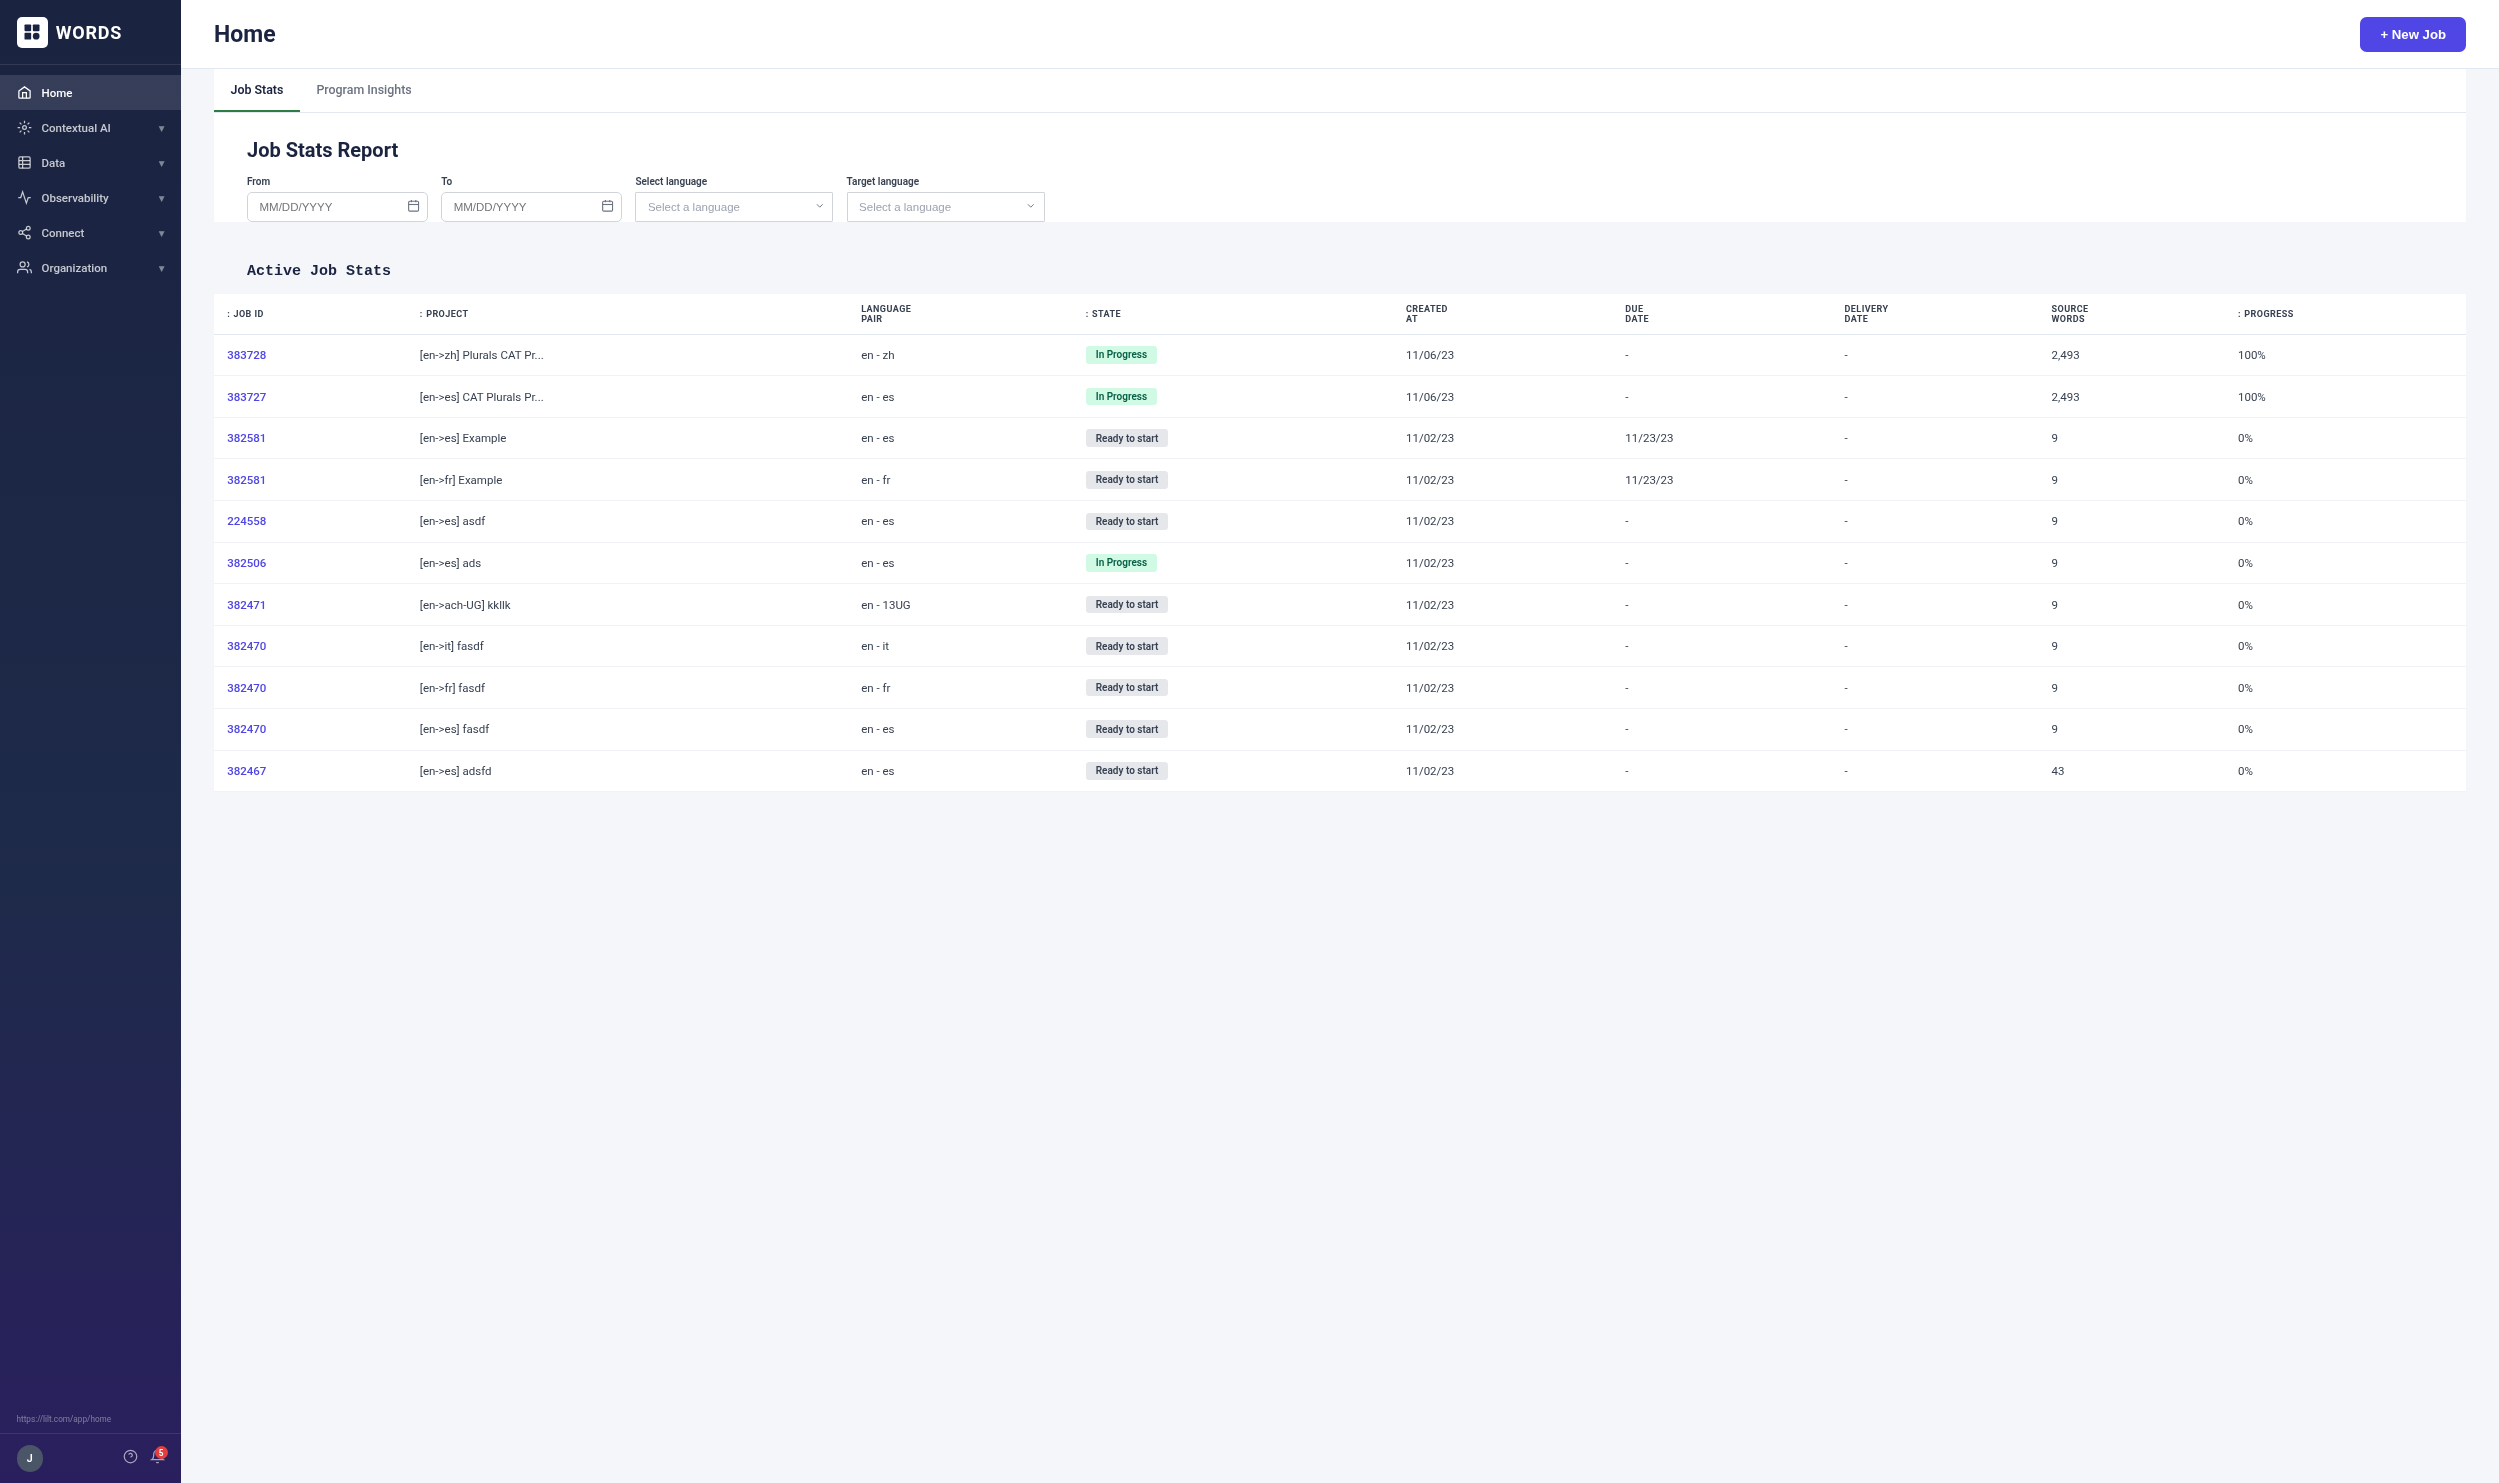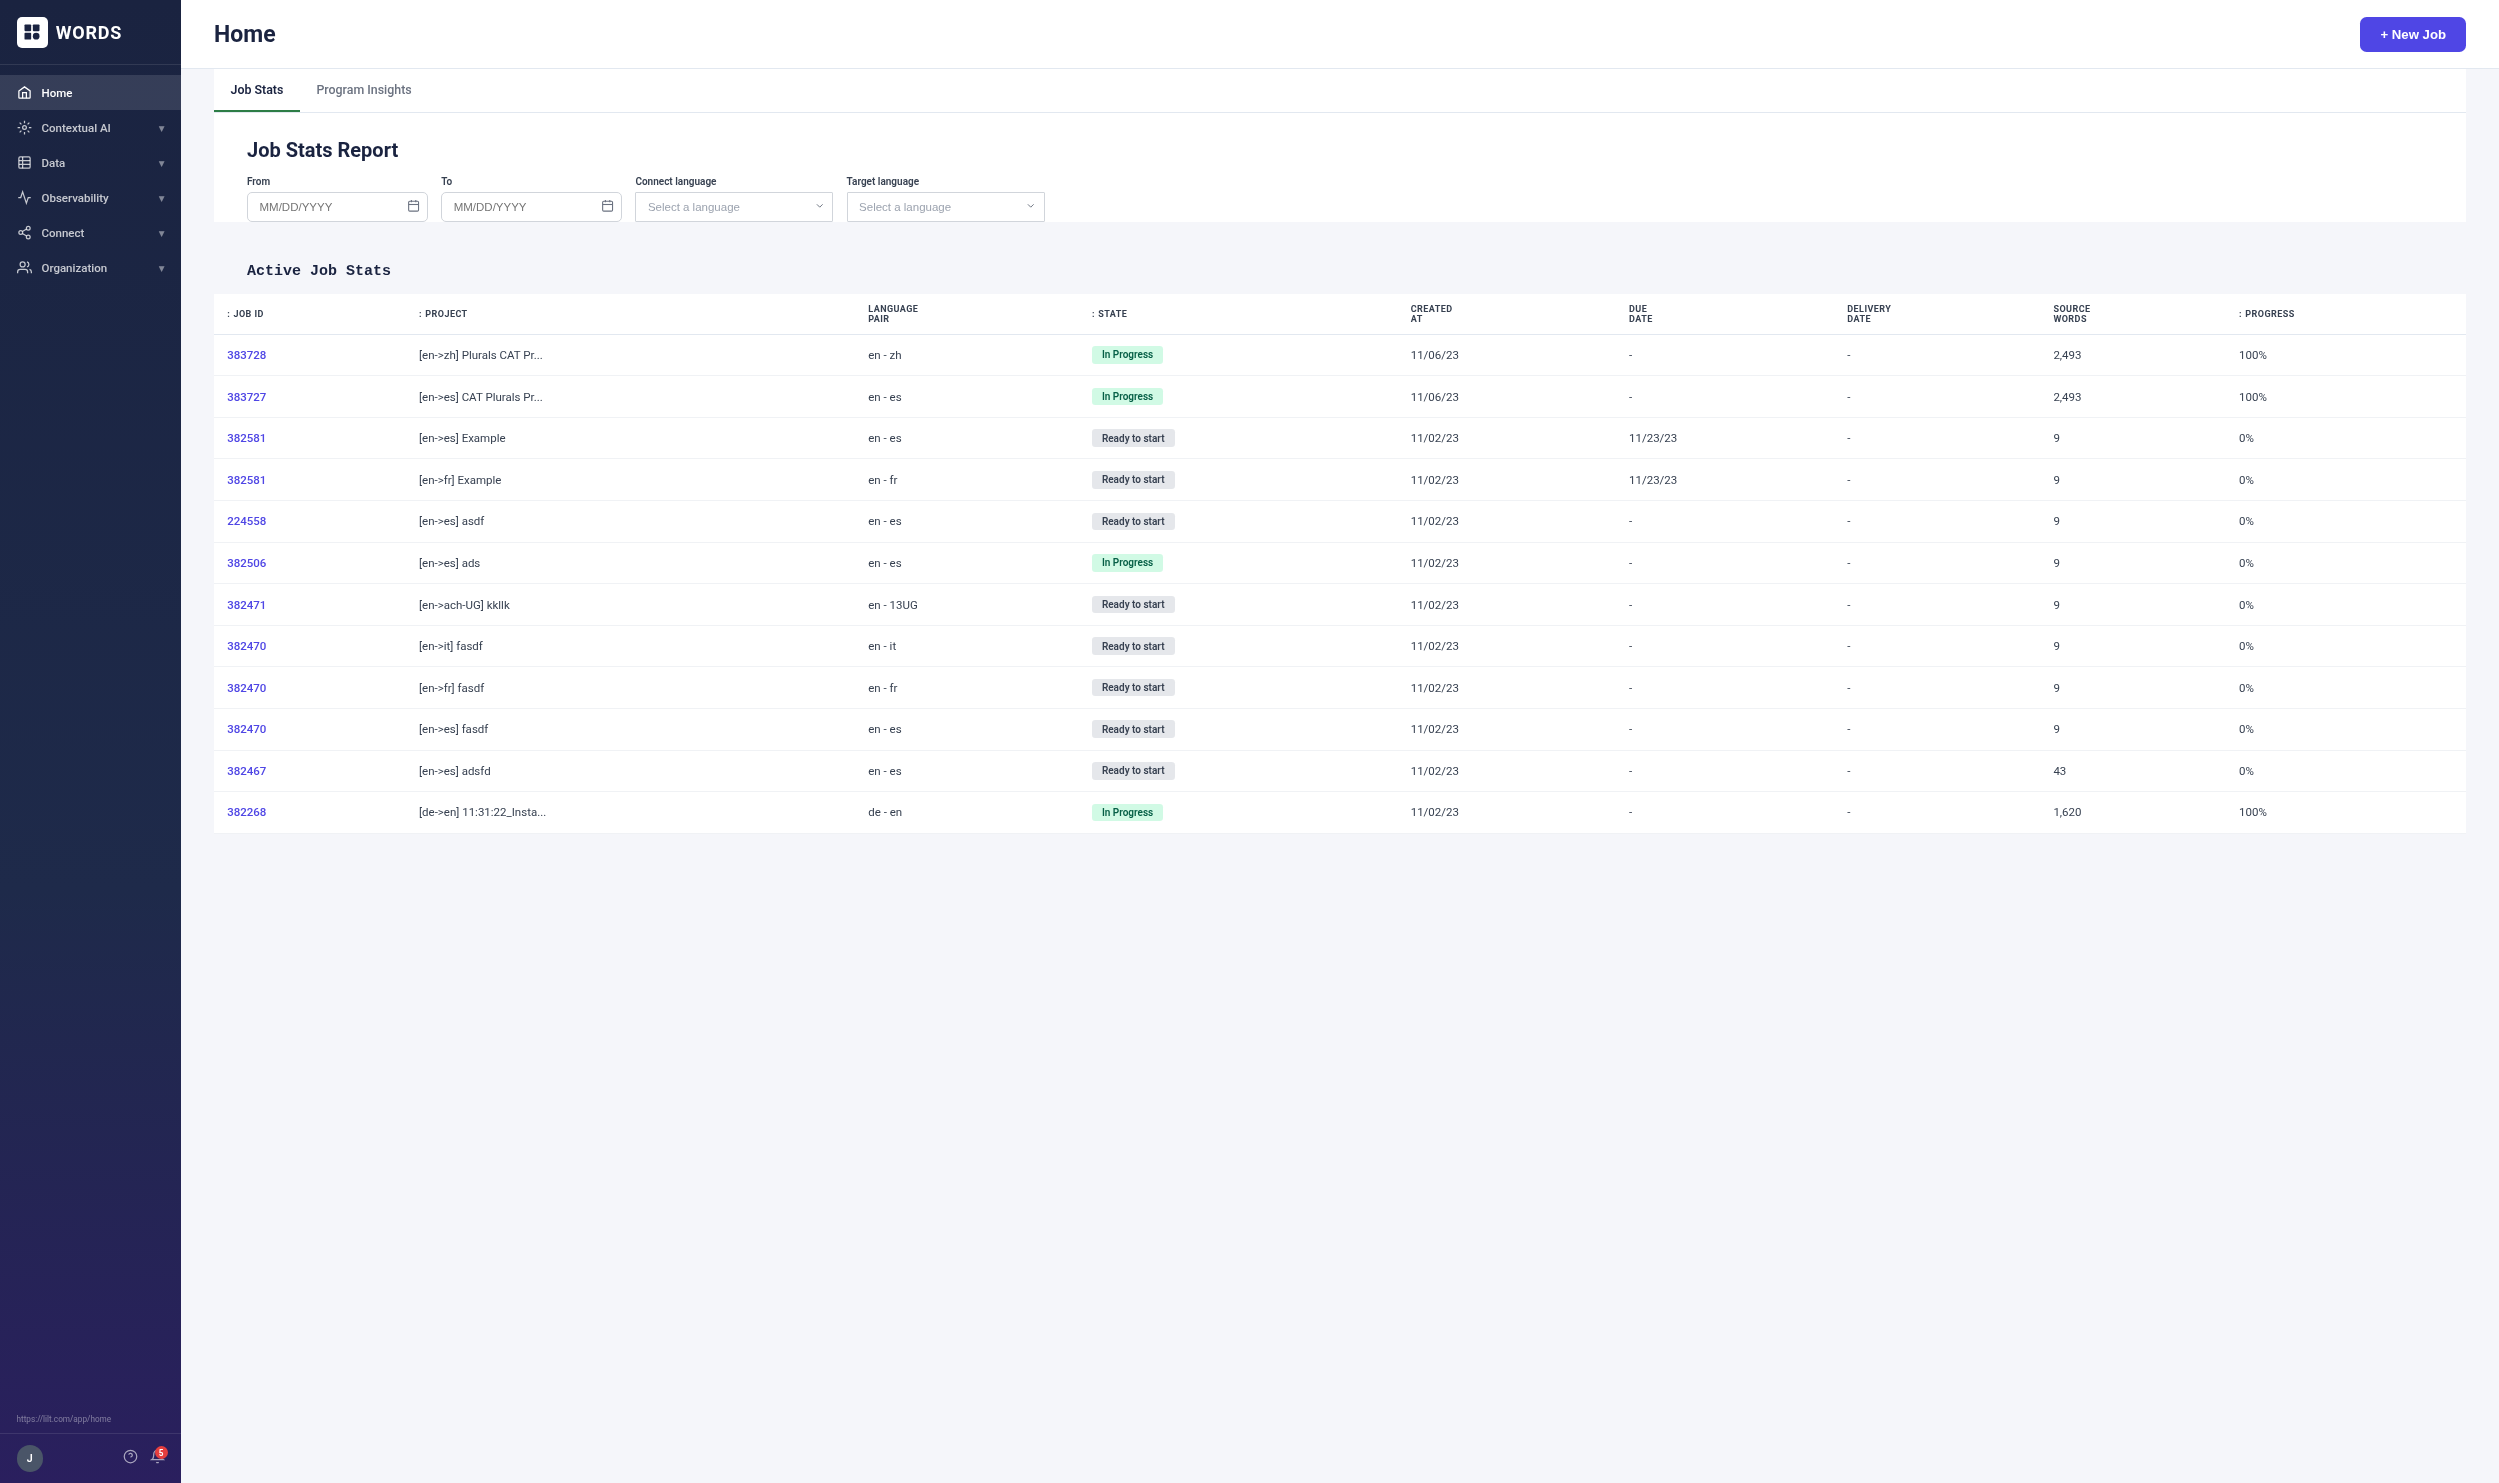--- a/index.html
+++ b/index.html
@@ -309,21 +309,21 @@
                   <rect x="3" y="4" width="18" height="18" rx="2"></rect>
                   <line x1="16" y1="2" x2="16" y2="6"></line>
                   <line x1="8" y1="2" x2="8" y2="6"></line>
                   <line x1="3" y1="10" x2="21" y2="10"></line>
                 </svg>
             </span>
           </div>
         </div>
 
         <div class="filter-group">
-          <label class="filter-label">Connect language</label>
+          <label class="filter-label">Select language</label>
           <div class="filter-input-wrap">
             <select class="filter-select">
               <option value="">Select a language</option>
             </select>
             <span class="filter-icon">
               <svg width="11.5" height="11.5" viewBox="0 0 24 24" fill="none" stroke="#6b7280" stroke-width="2">
                   <polyline points="6 9 12 15 18 9"></polyline>
                 </svg>
             </span>
           </div>
@@ -494,29 +494,18 @@
     <td><a href="#" class="job-id-link">382467</a></td>
     <td>[en-&gt;es] adsfd</td>
     <td>en - es</td>
     <td><span class="state-badge state-ready">Ready to start</span></td>
     <td>11/02/23</td>
     <td>-</td>
     <td>-</td>
     <td>43</td>
     <td>0%</td>
   </tr>
-            <tr>
-    <td><a href="#" class="job-id-link">382268</a></td>
-    <td>[de-&gt;en] 11:31:22_Insta...</td>
-    <td>de - en</td>
-    <td><span class="state-badge state-in-progress">In Progress</span></td>
-    <td>11/02/23</td>
-    <td>-</td>
-    <td>-</td>
-    <td>1,620</td>
-    <td>100%</td>
-  </tr>
           </tbody>
       </table>
     </div>
   </div>
 </div>
 
 
 </body></html>

